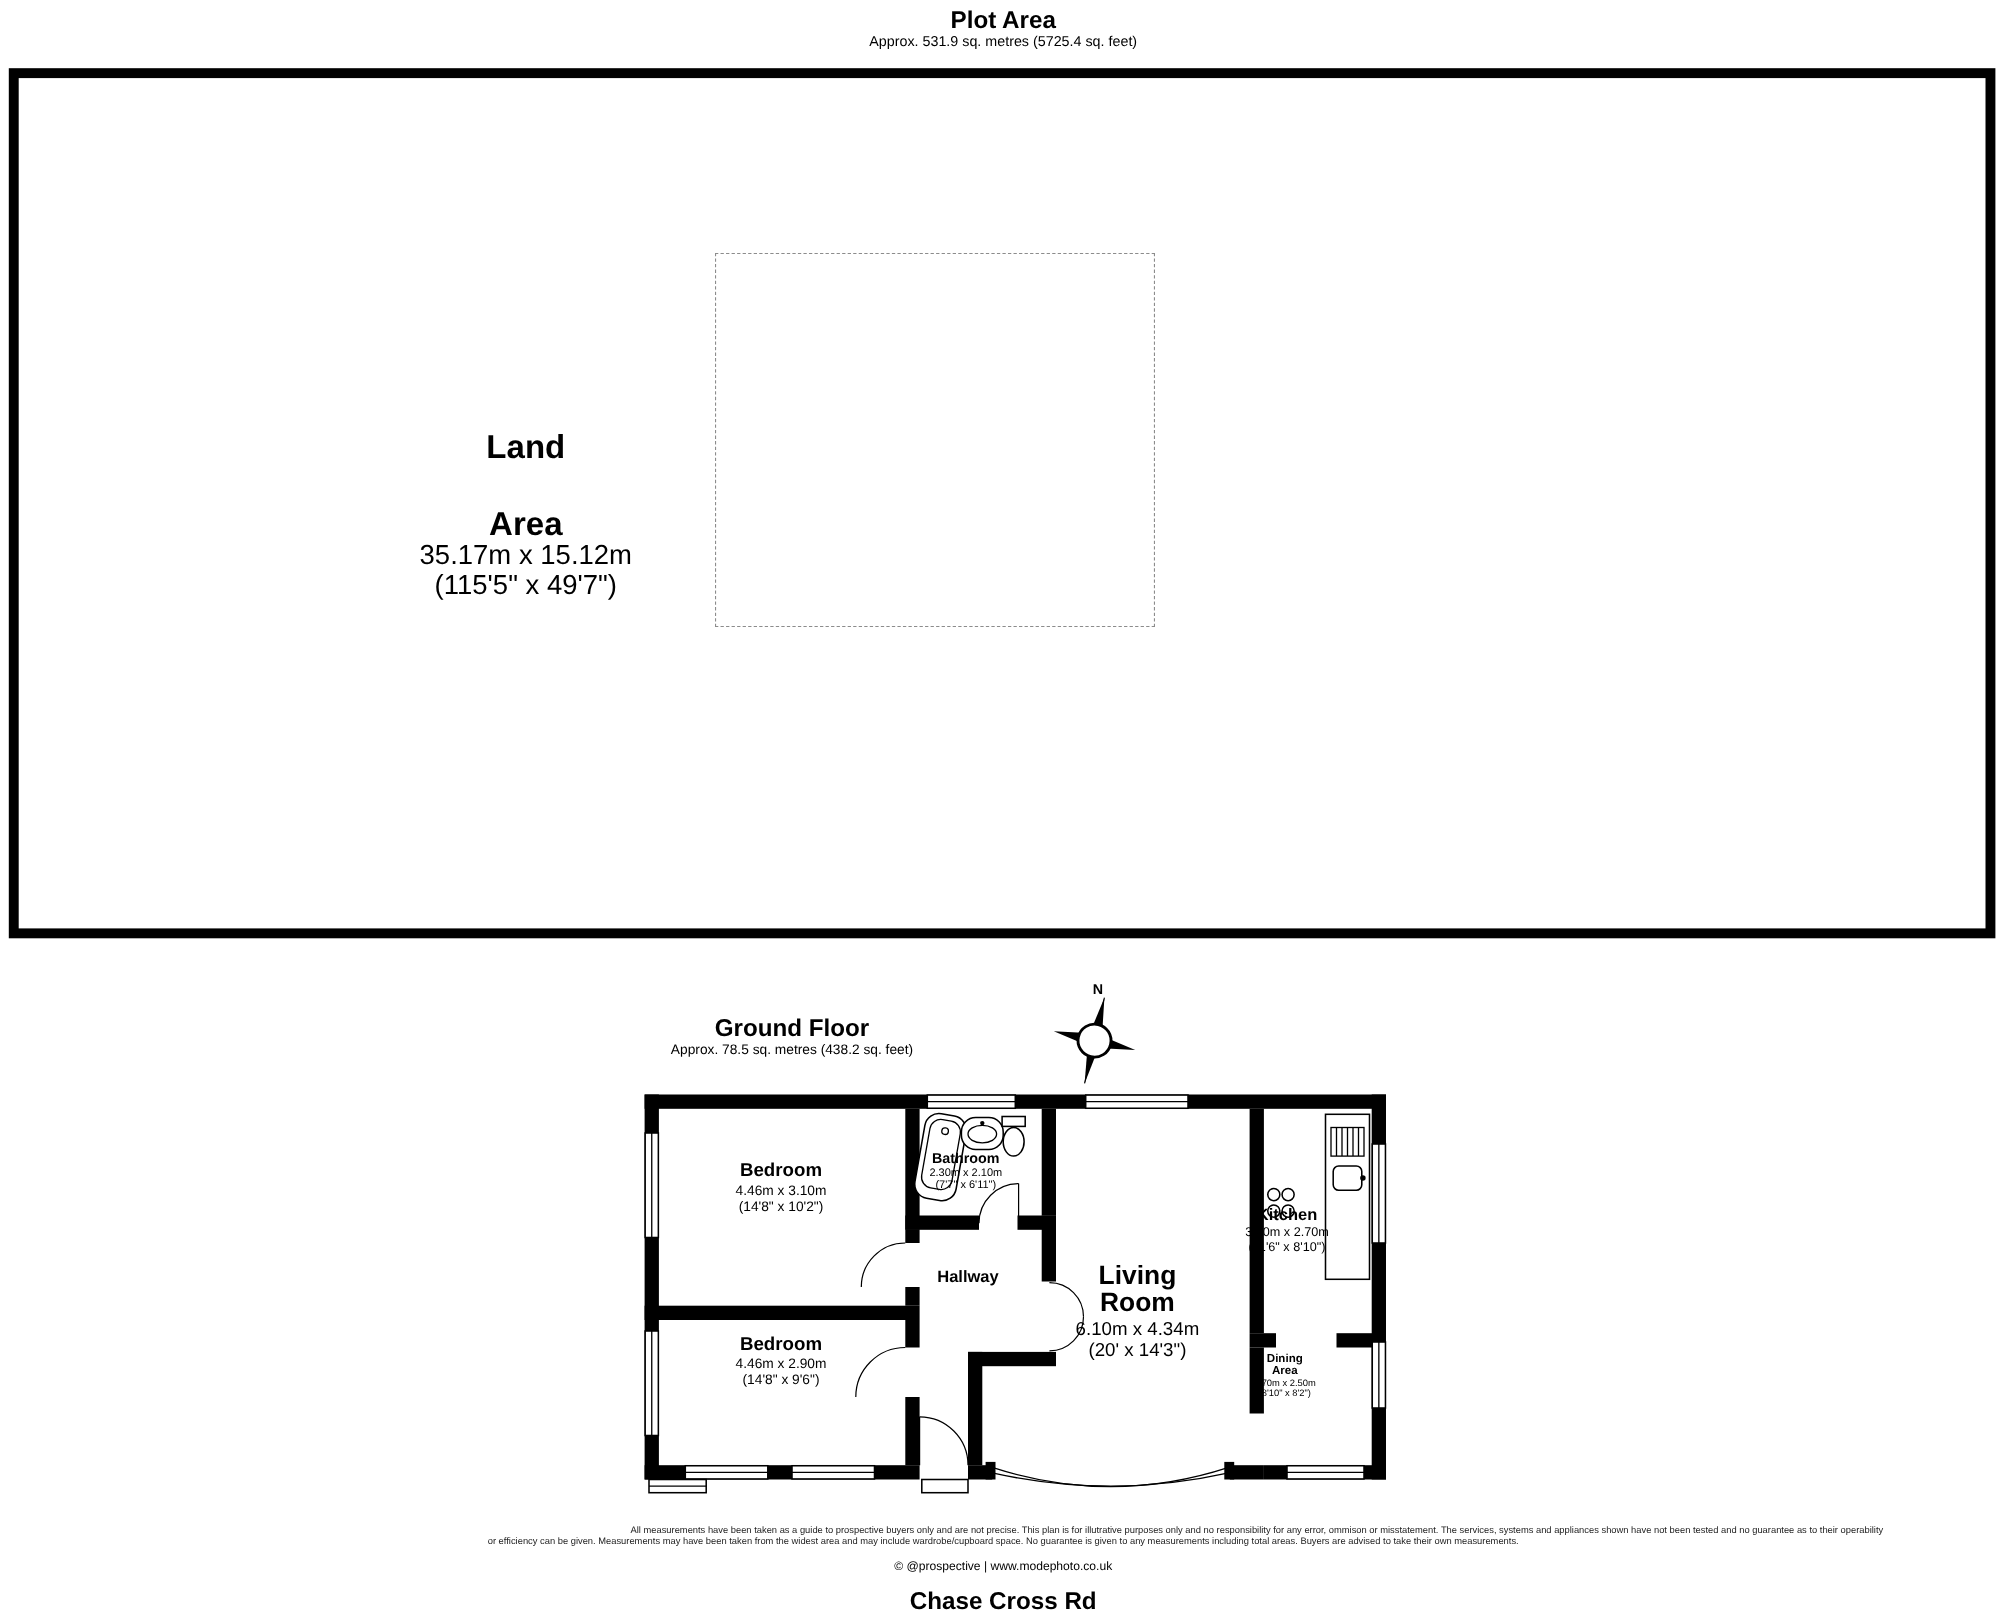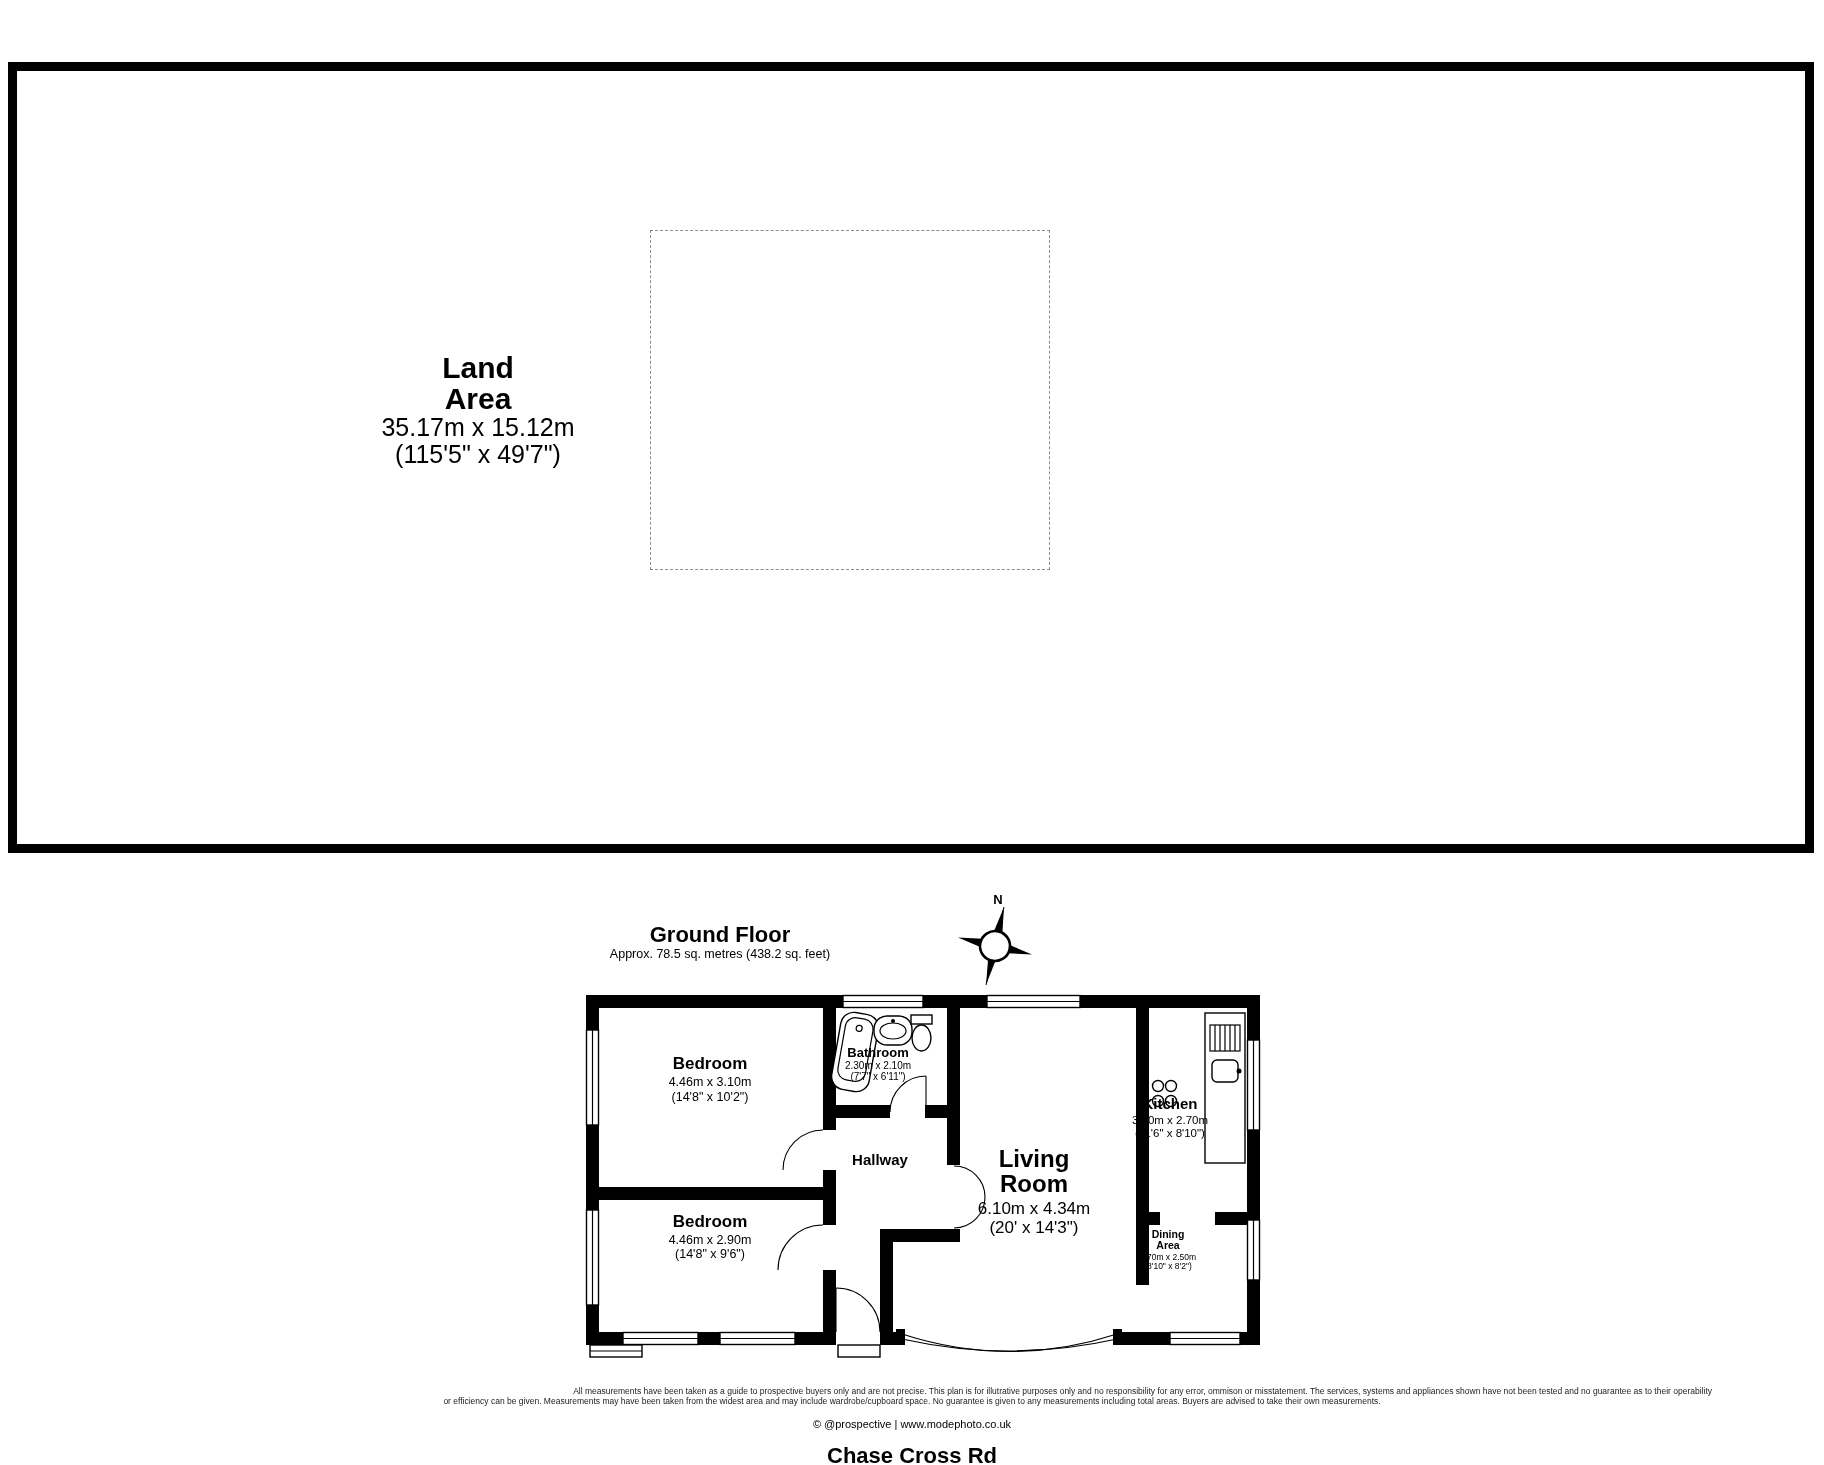--- a/index.html
+++ b/index.html
@@ -7,40 +7,44 @@
         font-family:"Liberation Sans",sans-serif;color:#000;}
   .abs{position:absolute;}
   .ctr{text-align:center;}
   
   .h-title{font-size:22px;font-weight:bold;line-height:24px;}
   .h-sub{font-size:13px;line-height:15px;}
   
   #plot-rect{left:8px;top:62px;width:1806px;height:791px;border:9px solid #000;box-sizing:border-box;}
   #dashed-rect{left:650px;top:230px;width:400px;height:340px;border:1px dashed #8c8c8c;box-sizing:border-box;}
   #land-text{left:318px;top:352px;width:320px;}
-  .land-big{font-size:30px;font-weight:bold;line-height:31px;}
+  .land-big{font-size:30px;font-weight:bold;line-height:31px;margin-top:39px;}
   .land-dim{font-size:25px;line-height:27px;}
   
   .total-line{font-size:19px;line-height:22px;}
   .disc{font-size:8.5px;line-height:10.5px;color:#222;}
   .credit{font-size:11px;line-height:13px;}
   .addr{font-size:22px;font-weight:bold;line-height:24px;}
   
   svg text{font-family:"Liberation Sans",sans-serif;fill:#000;}
   .rname{font-weight:bold;}
   .wall{fill:#000;stroke:none;}
   .fix{fill:#fff;stroke:#000;stroke-width:1.4;}
   .thin{fill:none;stroke:#000;stroke-width:1.2;}
   .arc{fill:none;stroke:#000;stroke-width:1.1;}
 </style>
 </head>
 <body>
 
 <div id="page">
 
+  <div class="abs ctr" style="left:612px;top:6px;width:600px;">
+    <div class="h-title">Plot Area</div>
+    <div class="h-sub">Approx. 531.9 sq. metres (5725.4 sq. feet)</div>
+  </div>
 
   <div class="abs" id="plot-rect"></div>
   <div class="abs" id="dashed-rect"></div>
 
   <div class="abs ctr" id="land-text">
     <div class="land-big">Land</div>
     <div class="land-big">Area</div>
     <div class="land-dim">35.17m x 15.12m</div>
     <div class="land-dim">(115'5" x 49'7")</div>
   </div>

